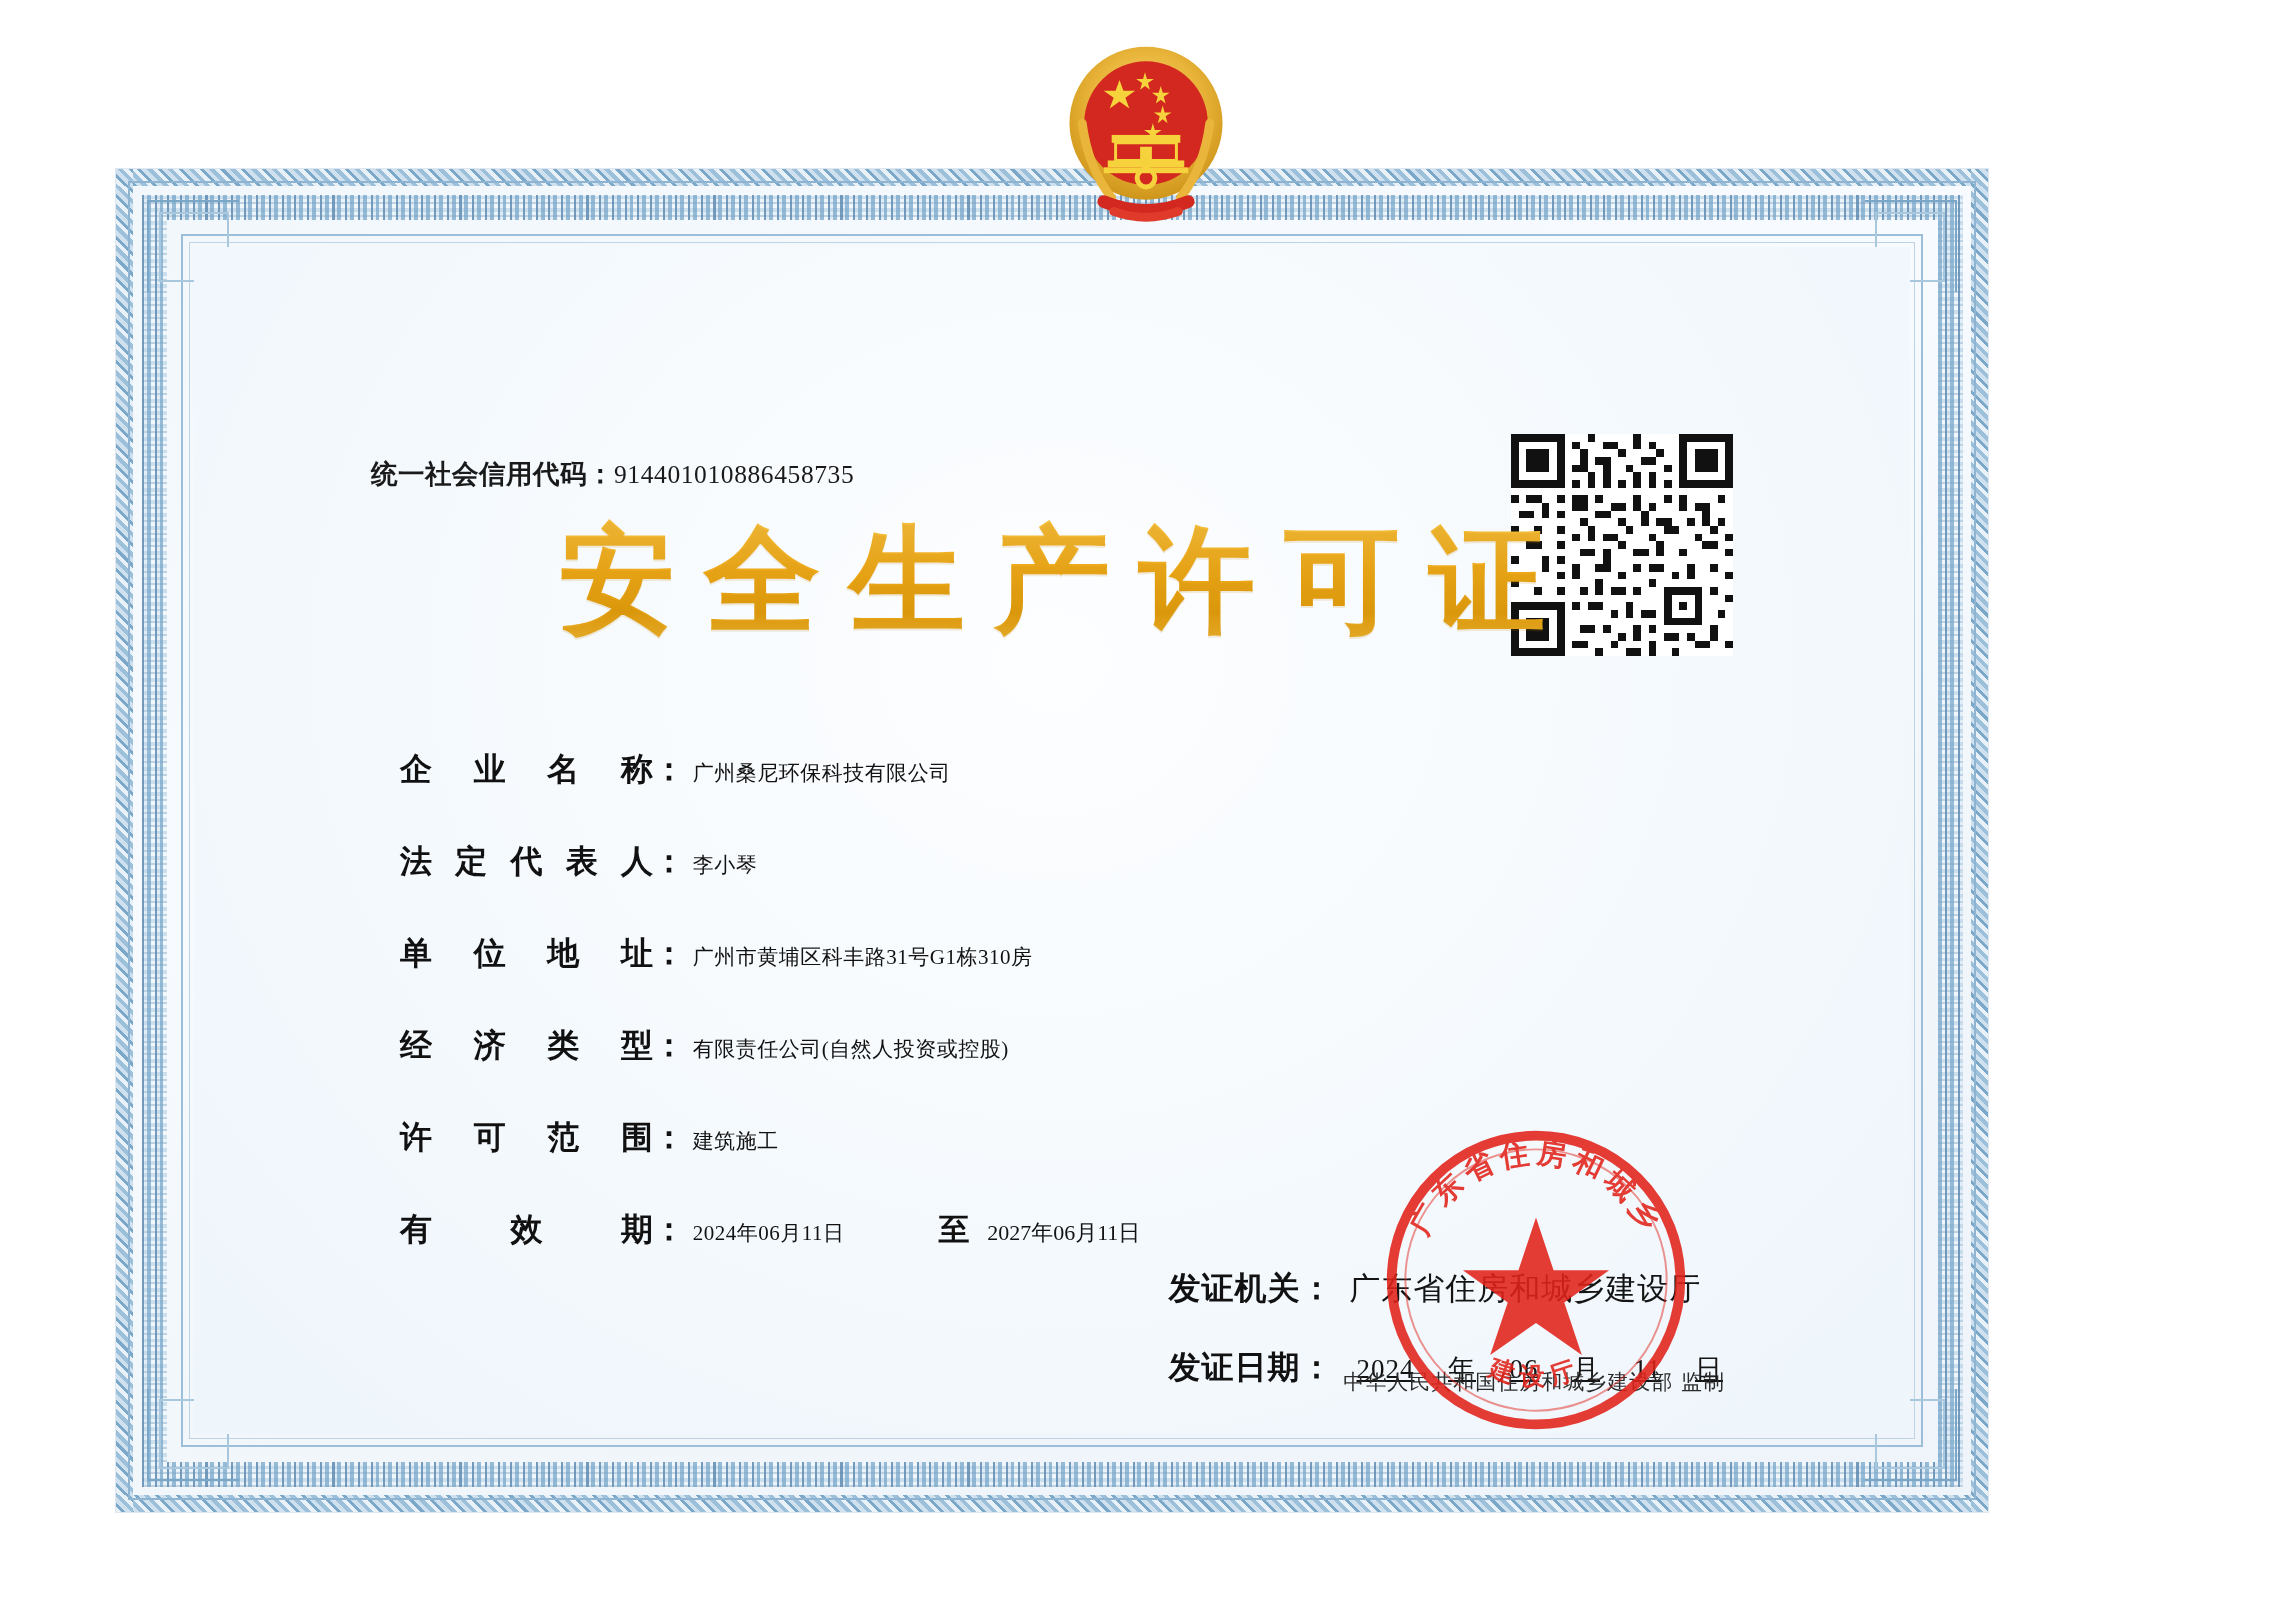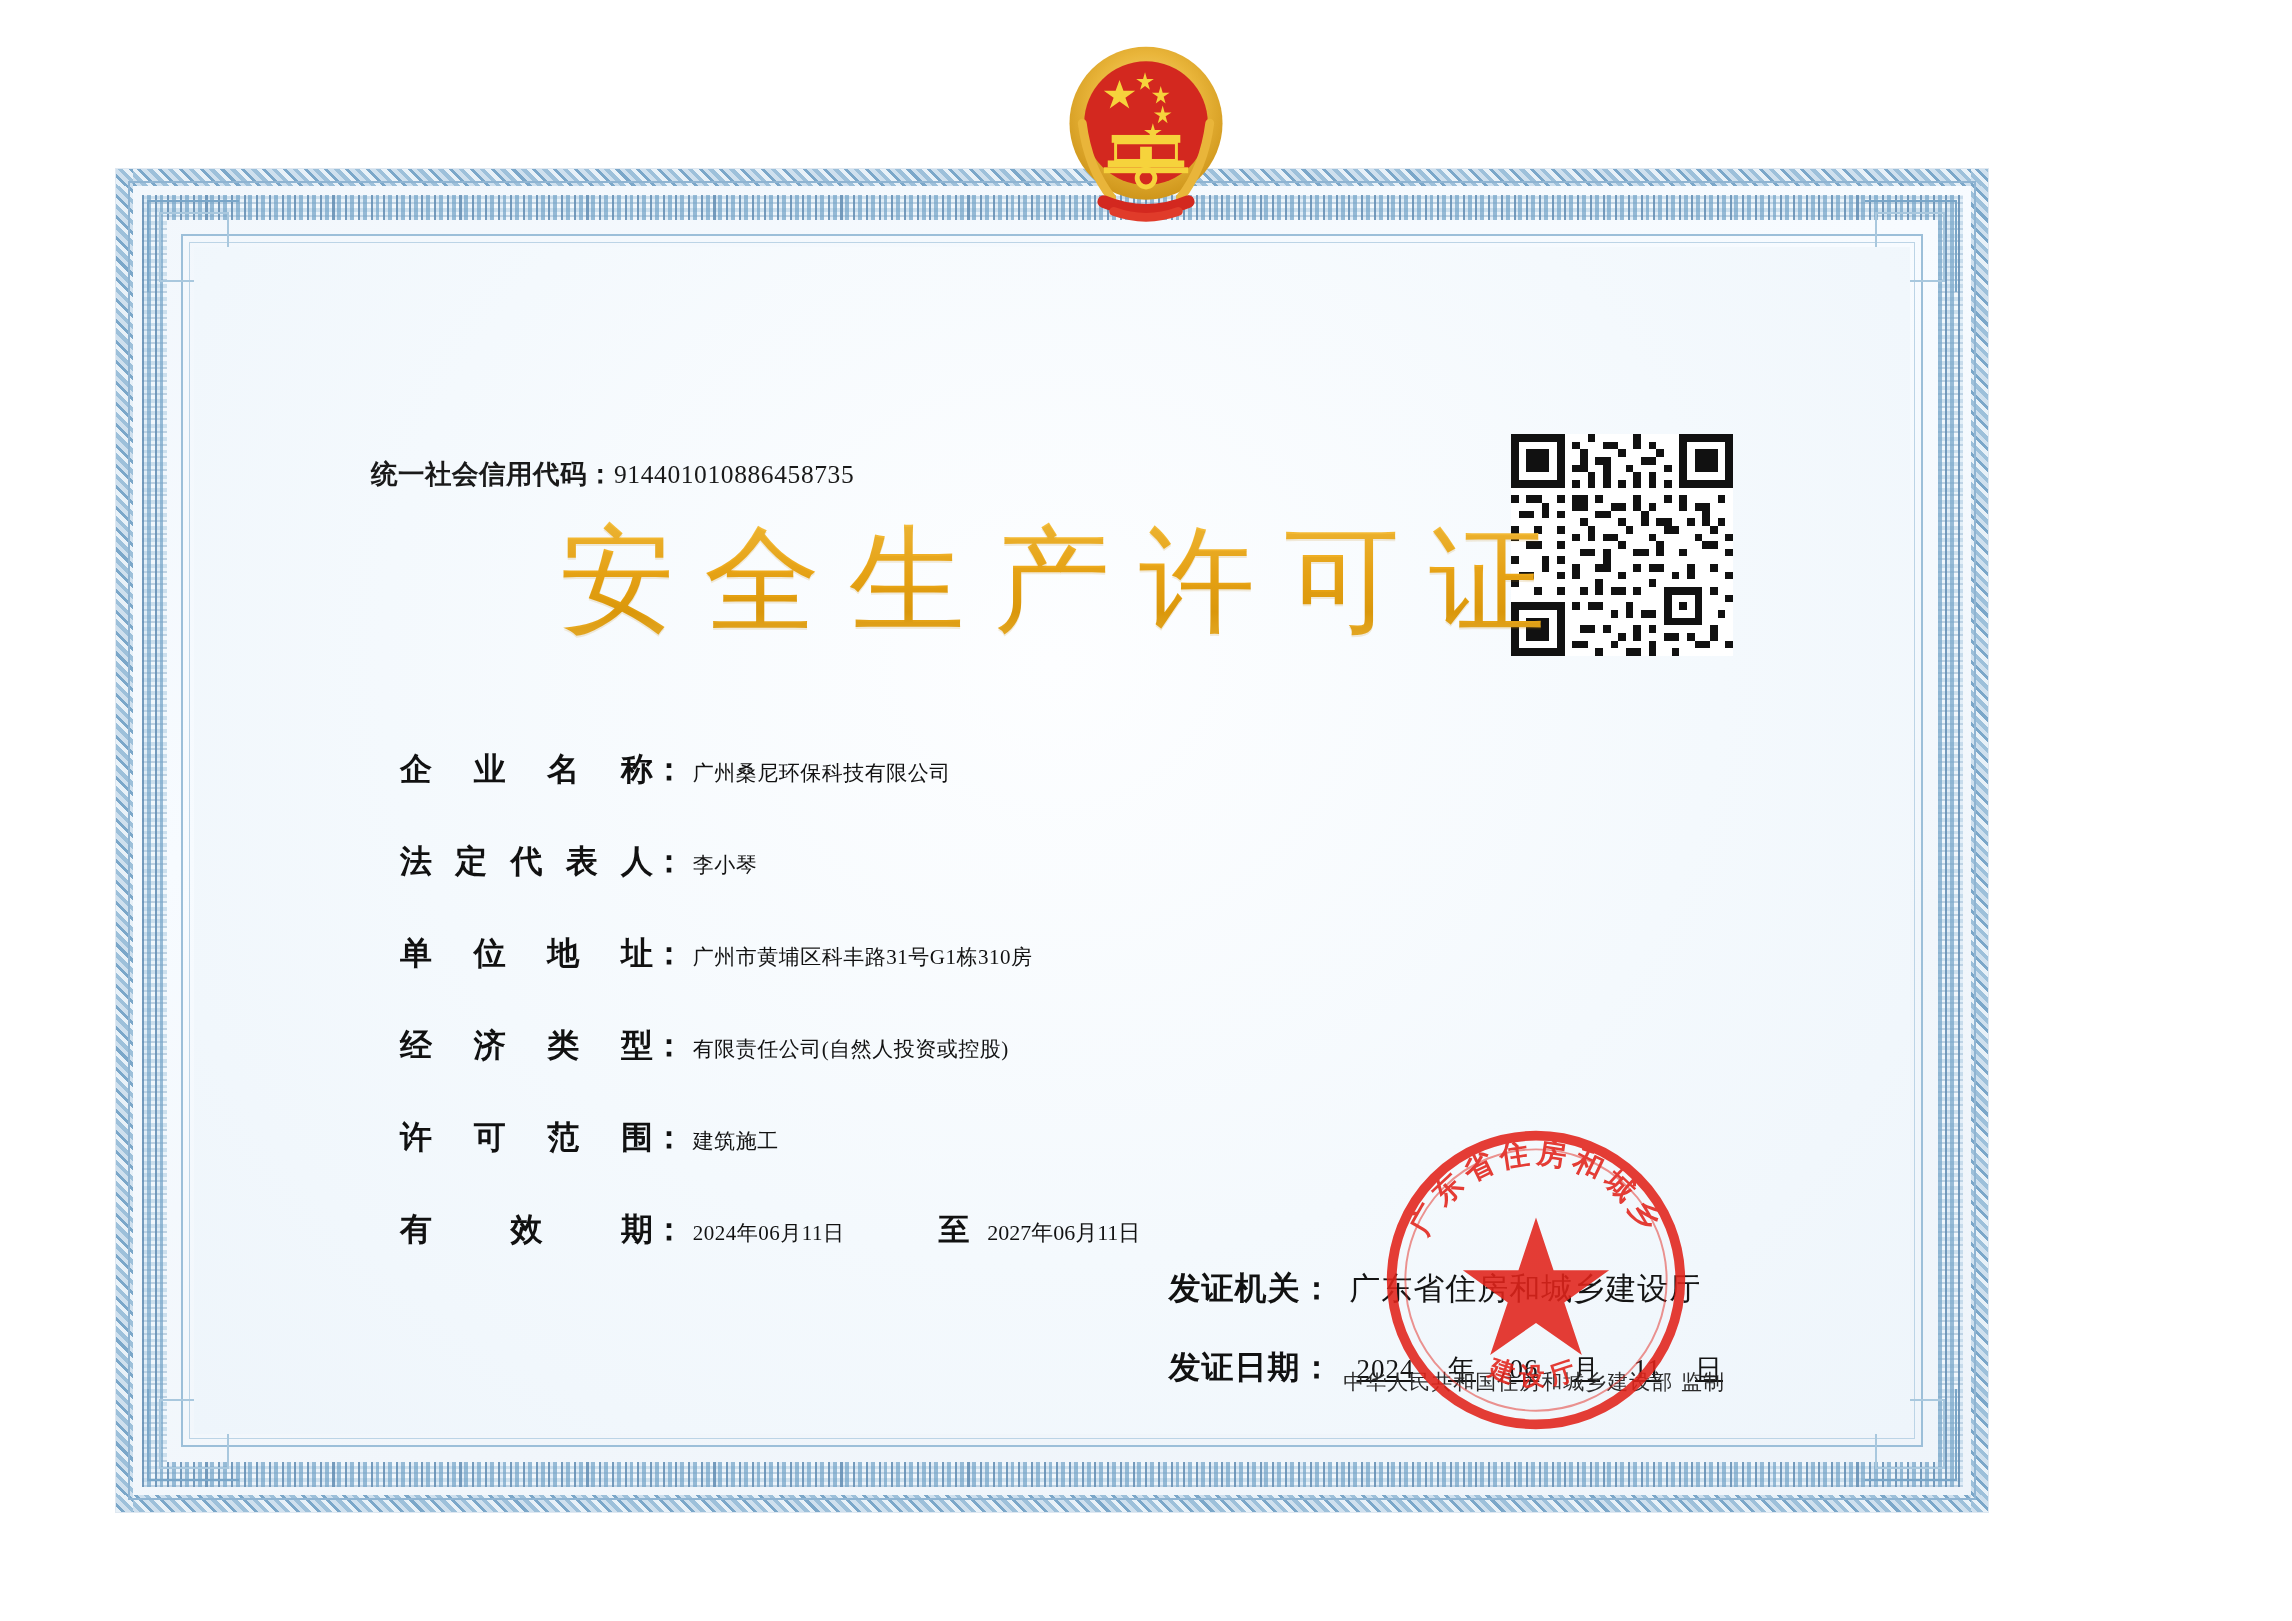--- a/index.html
+++ b/index.html
@@ -151,21 +151,21 @@
     height: 222px;
     background: #ffffff;
   }
 
   .title {
     position: absolute;
     left: 0; right: 0;
     top: 216px;
     text-align: center;
     font-family: "DejaVu Sans", "Liberation Sans", sans-serif;
-    font-weight: normal;
+    font-weight: bold;
     font-size: 116px;
     letter-spacing: 29px;
     text-indent: 29px;
     color: #e8a317;
     background: linear-gradient(180deg, #f7c548 0%, #eda818 45%, #e09c0c 70%, #f3bf45 100%);
     -webkit-background-clip: text;
     background-clip: text;
     -webkit-text-fill-color: transparent;
     text-shadow: 0 2px 0 rgba(190,130,10,.15);
   }

